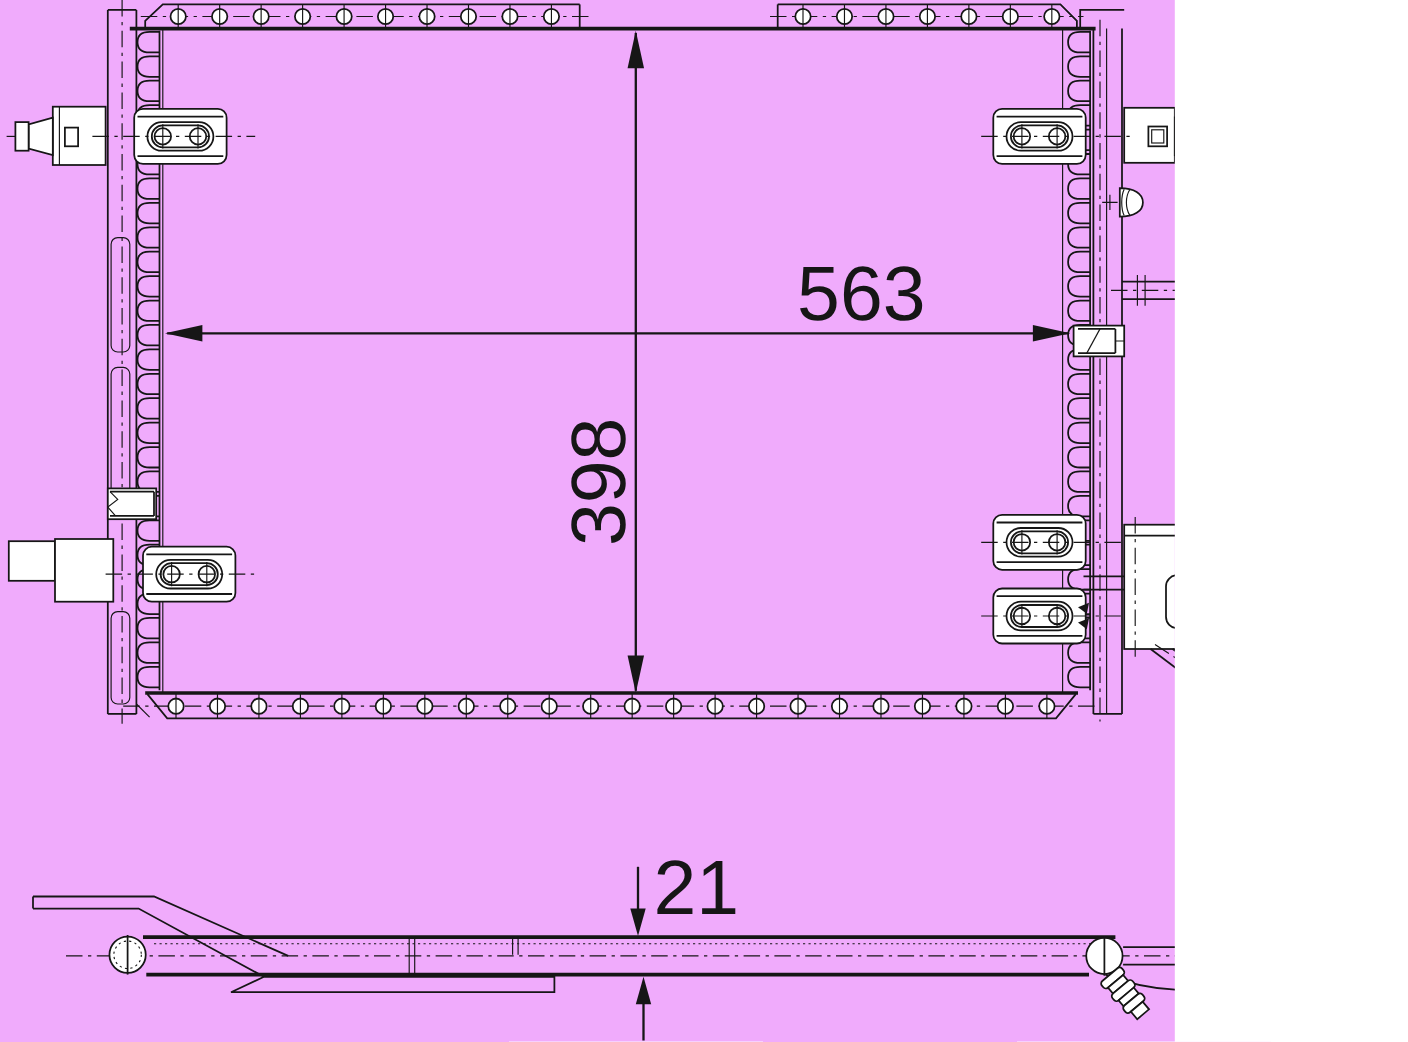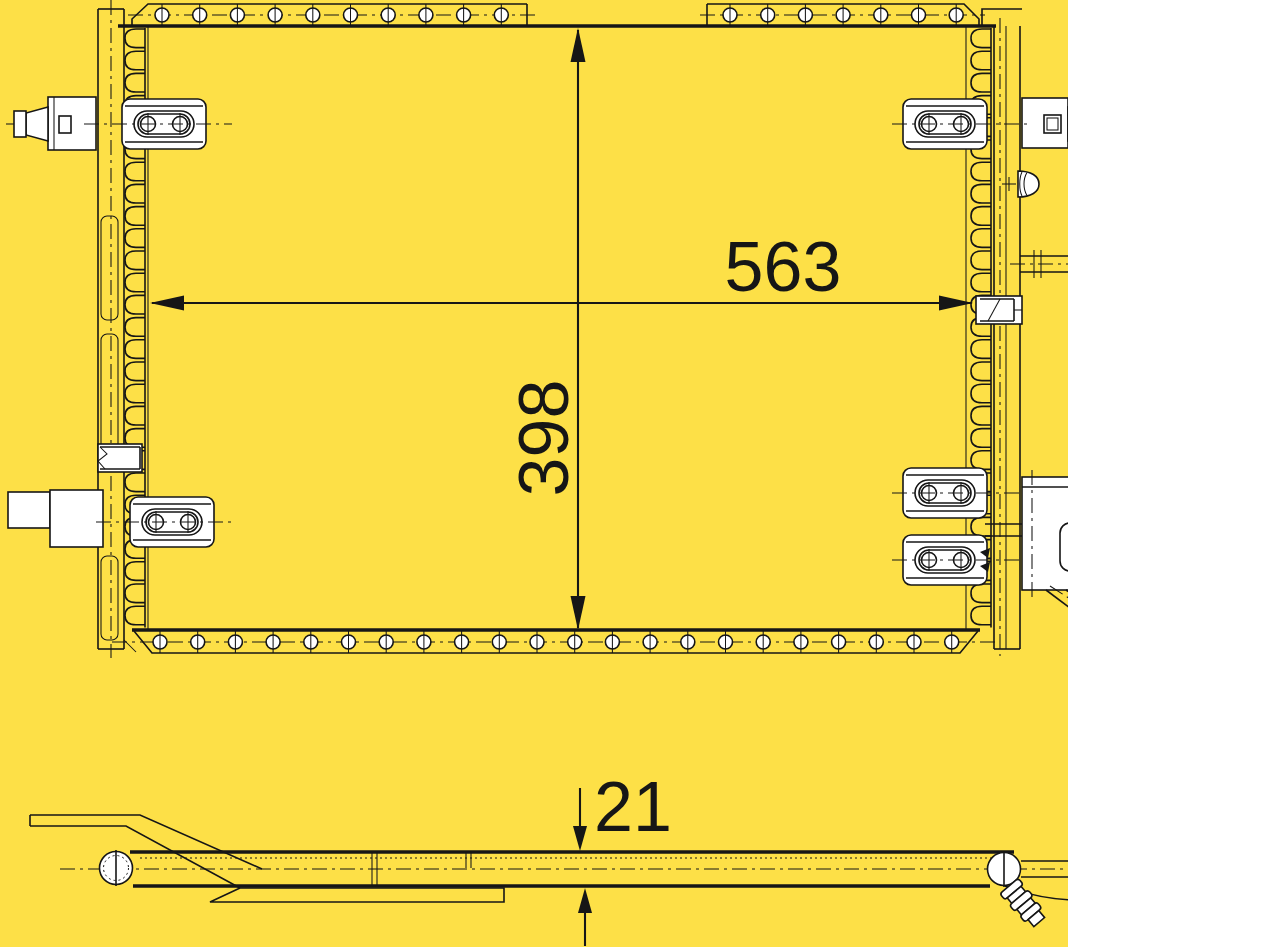--- a/index.html
+++ b/index.html
@@ -1,16 +1,16 @@
 <!DOCTYPE html>
 <html><head>
 <meta charset="utf-8">
 <style>
   html,body{margin:0;padding:0;background:#fff}
-  .sheet{position:relative;width:1068px;height:947px;background:#fde047;overflow:hidden;
+  .sheet{position:relative;width:1068px;height:947px;background:#f0abfc;overflow:hidden;
          font-family:"Liberation Sans",sans-serif}
   svg.d{position:absolute;left:0;top:0}
   .d *{stroke:#161616;stroke-width:1.6;fill:none}
   .d .w{fill:#fff}
   .d .blk{fill:#161616;stroke:none}
   .d .thin{stroke-width:1.05}
   .d .hv{stroke-width:3.4}
   .d .dim{stroke-width:2.1}
   .d .cl{stroke-dasharray:15 5 3 5;stroke-width:1.05}
   .d .dot{stroke-dasharray:2 3;stroke-width:1}

